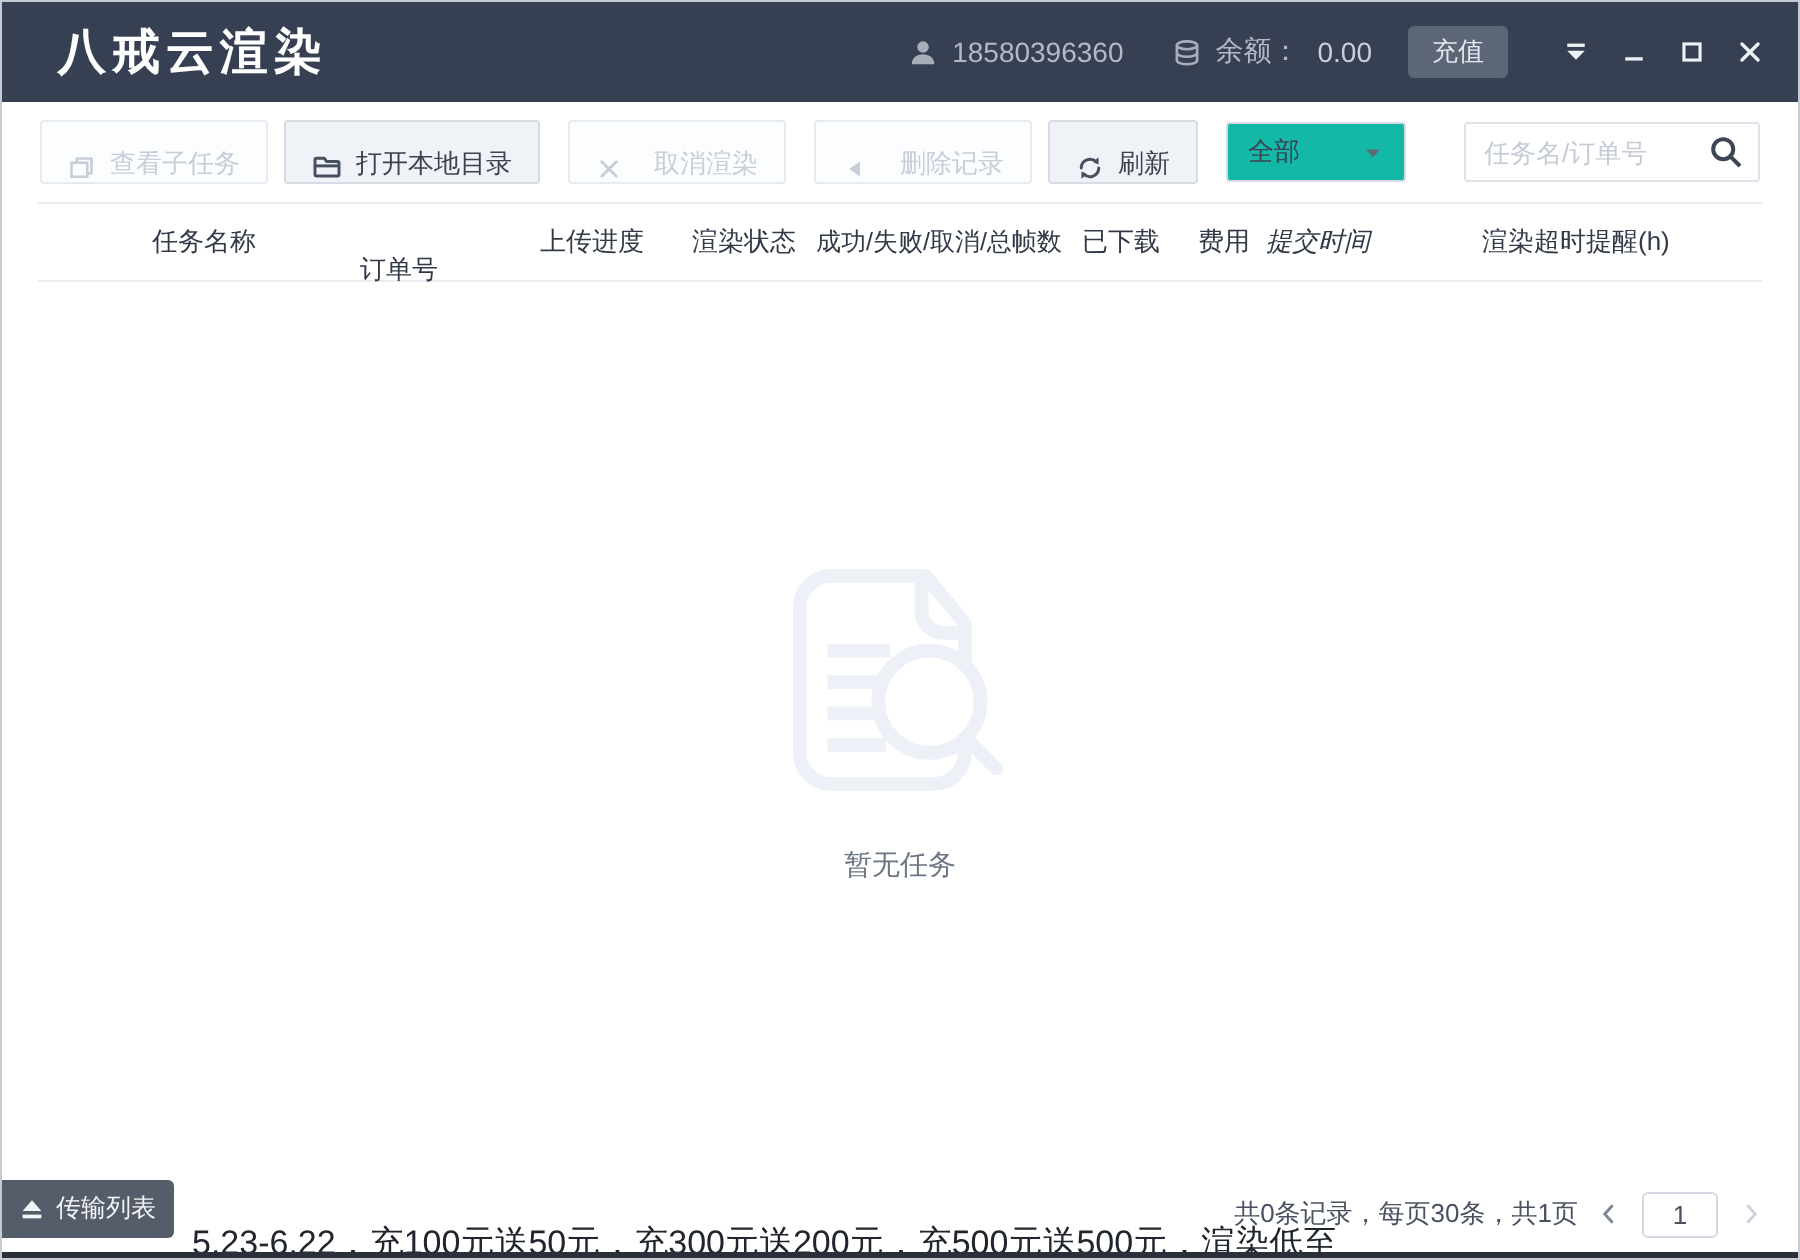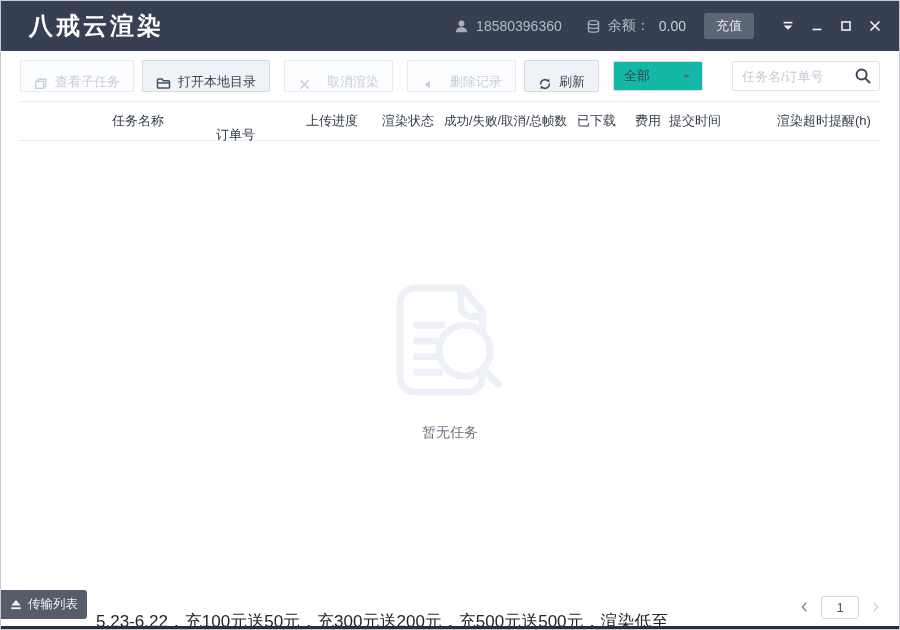--- a/index.html
+++ b/index.html
@@ -26,22 +26,22 @@
   .ml8 { margin-left:8px; } .ml14 { margin-left:14px;gap:16px; }
   .filter-select { width:90px; height:30px; background:#14b8a6; border:1px solid #d6dbe4; border-radius:2px; display:flex; align-items:center; padding:0 10px; font-size:13px; color:#3b4350; cursor:pointer; }
   .filter-caret { margin-left:auto; color:#5f6876; display:flex; }
   .search-box { width:148px; height:30px; border:1px solid #dfe3ea; border-radius:2px; background:#fff; display:flex; align-items:center; margin-left:29px; padding:0 7px 0 9px; }
   .search-box input { border:none; outline:none; flex:1; min-width:0; font-size:13px; color:#333a47; font-family:inherit; background:transparent; }
   .search-box input::placeholder { color:#c5cbd6; }
   .search-glyph { color:#3d4654; display:flex; cursor:pointer; }
 
   
   .table-header { margin:0 18px; height:40px; border-top:1px solid #e9ecf1; border-bottom:1px solid #e9ecf1; display:flex; align-items:center; font-size:13px; color:#323a48; white-space:nowrap; }
-  .th0{width:57px;} .th1{width:104px;margin-left:36px;} .th2{width:90px;margin-top:27px;} .th3{width:76px;} .th4{width:62px;}
-  .th5{width:133px; font-size:12.5px;} .th6{width:58px;} .th7{width:34px;} .th8{width:108px;} .th9{flex:1;}
+  .th0{width:57px;} .th1{width:104px;} .th2{width:90px;margin-top:27px;} .th3{width:76px;} .th4{width:62px;}
+  .th5{width:133px; font-size:12.5px;} .th6{width:58px;} .th7{width:34px;} .th8{width:108px;font-style:italic;} .th9{flex:1;}
 
   
   .empty-state { position:absolute; left:50%; top:281px; transform:translateX(-50%); width:180px; text-align:center; }
   .empty-text { margin-top:22px; font-size:14px; color:#6d7684; }
 
   
   .transfer-btn { position:absolute; left:0; top:589px; width:86px; height:29px; background:#565d6a; color:#f2f4f7; font-size:12.5px; border-radius:0 3px 3px 0; display:flex; align-items:center; justify-content:center; gap:6px; cursor:pointer; z-index:4; }
   .promo { position:absolute; left:95px; top:611px; font-size:17px; line-height:20px; color:#20252e; white-space:nowrap; z-index:2; }
   .pagination { position:absolute; right:17px; top:592px; height:28px; display:flex; align-items:center; gap:9px; z-index:4; }
   .page-summary { font-size:13px; color:#4a5261; white-space:nowrap; }
@@ -216,20 +216,21 @@
           <polygon points="6.5,1.2 11.6,7 1.4,7"></polygon>
           <rect x="1.4" y="9" width="10.2" height="2"></rect>
         </svg>
     </span>
     <span>传输列表</span>
   </div>
 
   <div class="promo">5.23-6.22，充100元送50元，充300元送200元，充500元送500元，渲染低至</div>
 
   <div class="pagination">
+    <span class="page-summary">共0条记录，每页30条，共1页</span>
     <span class="page-prev">
       <svg width="14" height="14" viewBox="0 0 16 16" fill="none" stroke="currentColor" stroke-width="1.6">
           <polyline points="9.5,3 5,8 9.5,13"></polyline>
         </svg>
     </span>
     <span class="page-box">1</span>
     <span class="page-next">
       <svg width="14" height="14" viewBox="0 0 16 16" fill="none" stroke="currentColor" stroke-width="1.6">
           <polyline points="6.5,3 11,8 6.5,13"></polyline>
         </svg>

